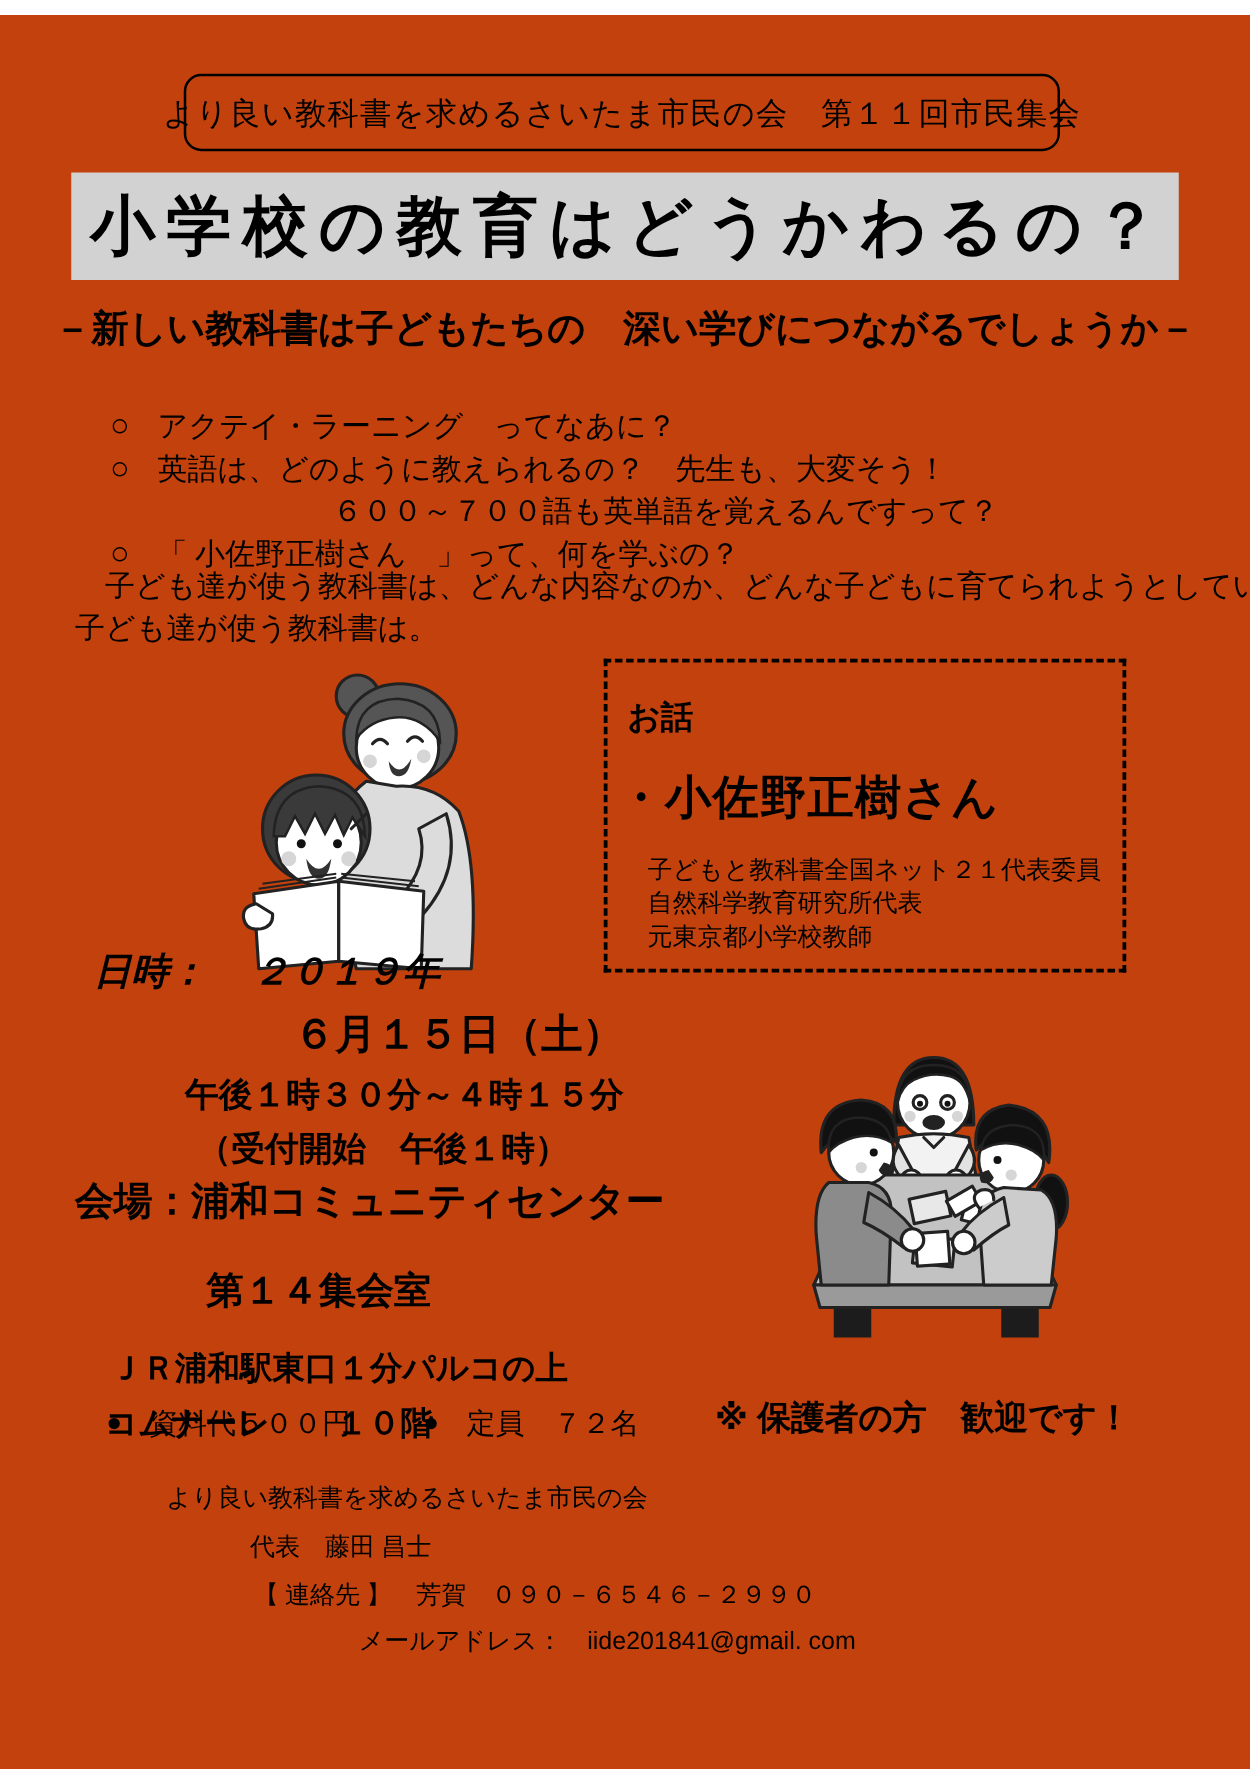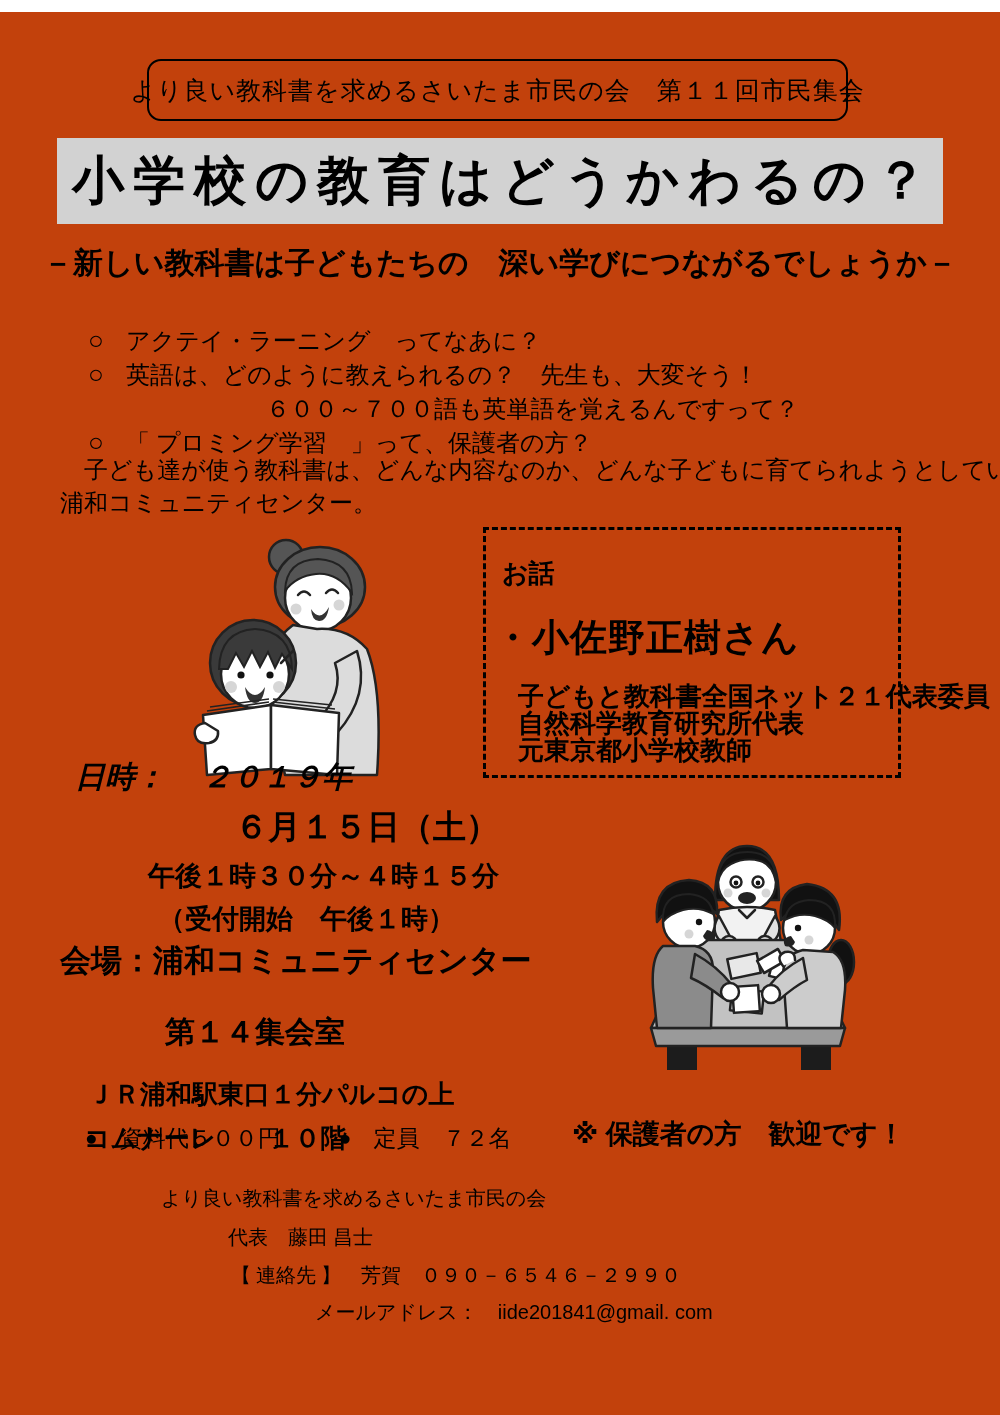--- a/index.html
+++ b/index.html
@@ -40,21 +40,21 @@
   .q-row.indent{padding-left:178px;}
   .lead{position:absolute;left:60px;top:442px;width:900px;font-size:24px;line-height:33px;}
   .lead div{white-space:nowrap;}
   
   .speaker-box{
     position:absolute;left:483px;top:515px;width:418px;height:251px;
     border:3px dashed #000;font-family:var(--sans);
   }
   .speaker-box .label{margin:26px 0 0 16px;font-size:26px;font-weight:900;}
   .speaker-box .name{margin:22px 0 0 8px;font-size:37px;font-weight:900;letter-spacing:1px;white-space:nowrap;}
-  .speaker-box .creds{margin:20px 0 0 32px;font-size:26px;font-weight:700;line-height:27px;}
+  .speaker-box .creds{margin:20px 0 0 32px;font-size:20px;font-weight:400;line-height:27px;}
   .speaker-box .creds div{white-space:nowrap;}
   
   .illu-reading{position:absolute;left:165px;top:513px;width:225px;height:252px;}
   .illu-discussion{position:absolute;left:633px;top:826px;width:232px;height:238px;}
   
   .schedule{position:absolute;left:75px;top:745px;font-family:var(--sans);font-weight:900;white-space:nowrap;}
   .schedule .l1{display:flex;font-size:30px;font-style:italic;}
   .schedule .l1 .year{margin-left:37px;}
   .schedule .l2{margin:7px 0 0 78px;font-size:33px;text-align:right;}
   .schedule .l3{margin:8px 0 0 73px;font-size:27px;}
@@ -67,21 +67,21 @@
   .venue .ac2{margin:9px 0 0 24px;font-size:26px;}
   .fee{position:absolute;left:85px;top:1111px;font-size:23px;display:flex;align-items:center;white-space:nowrap;}
   .fee .mk{font-size:21px;}
   .fee .txt{margin-left:22px;}
   .fee .sep{width:58px;}
   .notice{
     position:absolute;left:572px;top:1104px;
     font-family:var(--sans);font-weight:900;font-size:27px;white-space:nowrap;
   }
   
-  .footer{position:absolute;left:0;top:1173px;width:1000px;font-size:20px;padding-left:28px;}
+  .footer{position:absolute;left:0;top:1173px;width:1000px;font-size:20px;}
   .footer div{white-space:nowrap;}
   .footer .org{margin-left:133px;}
   .footer .rep{margin-left:200px;margin-top:12px;}
   .footer .contact{margin-left:203px;margin-top:11px;}
   .footer .email{margin-left:287px;margin-top:10px;}
   .footer .email .addr{font-family:var(--sans);font-size:20px;}
   svg .ln{stroke:#222;stroke-width:2.5;stroke-linecap:round;stroke-linejoin:round;}
 </style>
 </head>
 <body>
@@ -105,27 +105,27 @@
     </div>
     <div class="q-row">
       <span class="mk">○</span>
       <span>英語は、どのように教えられるの？　先生も、大変そう！</span>
     </div>
     <div class="q-row indent">
       <span>６００～７００語も英単語を覚えるんですって？</span>
     </div>
     <div class="q-row">
       <span class="mk">○</span>
-      <span>「 プロミング学習　」って、保護者の方？</span>
+      <span>「 小佐野正樹さん　」って、何を学ぶの？</span>
     </div>
   </div>
 
   <div class="lead">
     <div>　子ども達が使う教科書は、どんな内容なのか、どんな子どもに育てられようとしているのか、ご</div>
-    <div>浦和コミュニティセンター。</div>
+    <div>子ども達が使う教科書は。</div>
   </div>
 
   <svg class="illu-reading" viewBox="0 0 225 252" aria-hidden="true">
 
     <circle cx="121" cy="32" r="17" fill="#555" class="ln"></circle>
     <ellipse cx="155" cy="62" rx="45" ry="40" fill="#555" class="ln"></ellipse>
     <circle cx="153" cy="73" r="33" fill="#fff" class="ln"></circle>
     <path d="M120,66 Q121,35 153,34 Q186,36 187,68 Q172,47 151,49 Q131,51 120,66 Z" fill="#555" stroke="#222" stroke-width="2"></path>
     <path d="M133,70 q6,-7 12,0" fill="none" class="ln"></path>
     <path d="M161,68 q6,-7 12,0" fill="none" class="ln"></path>

